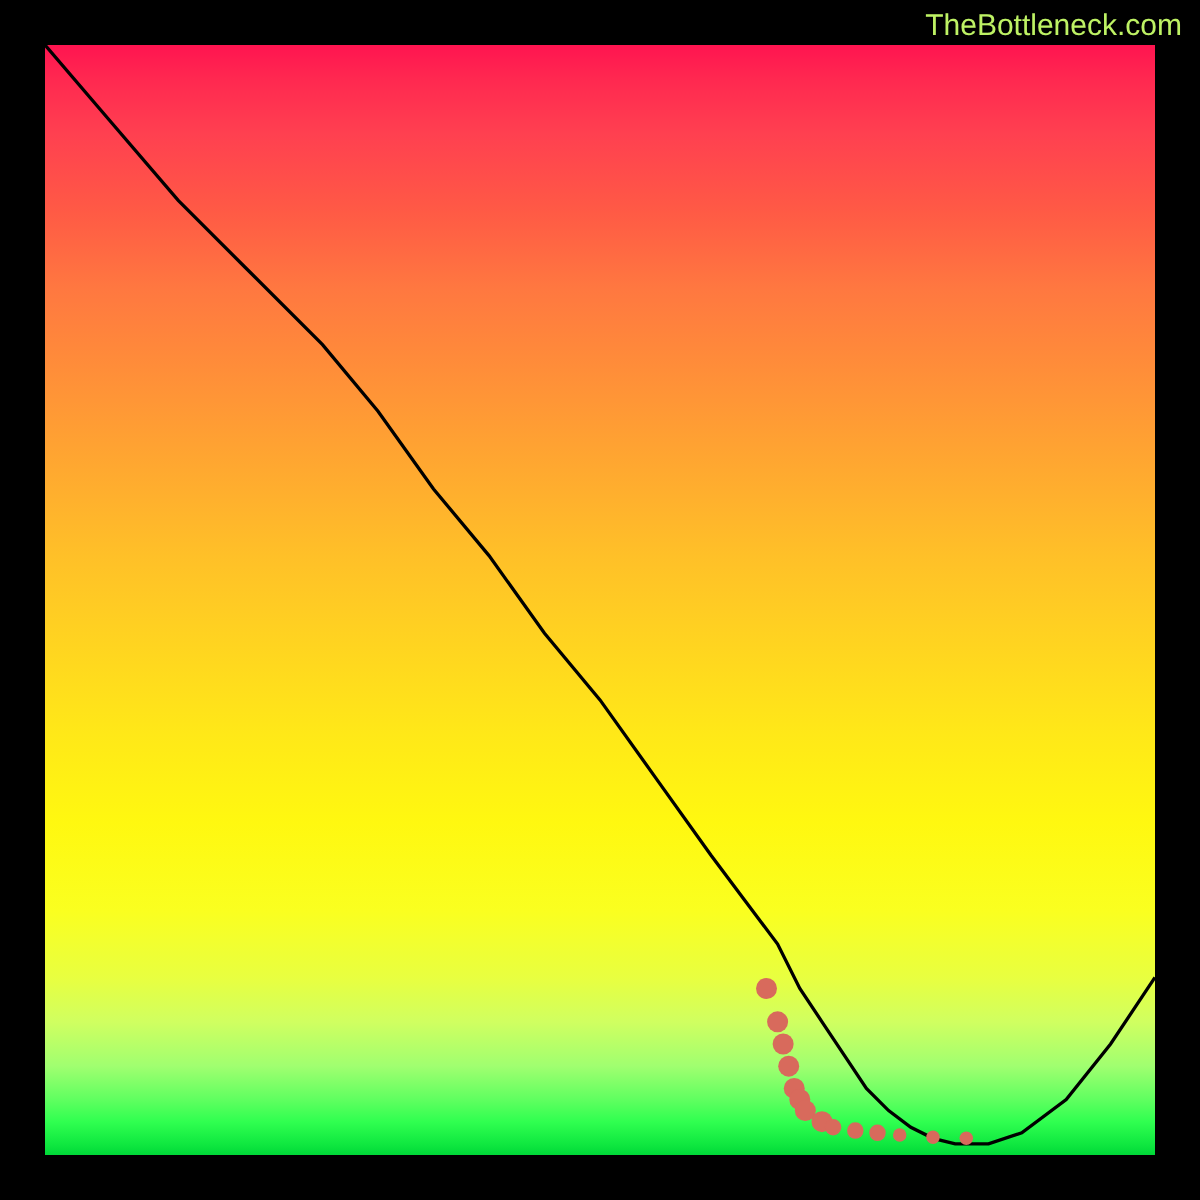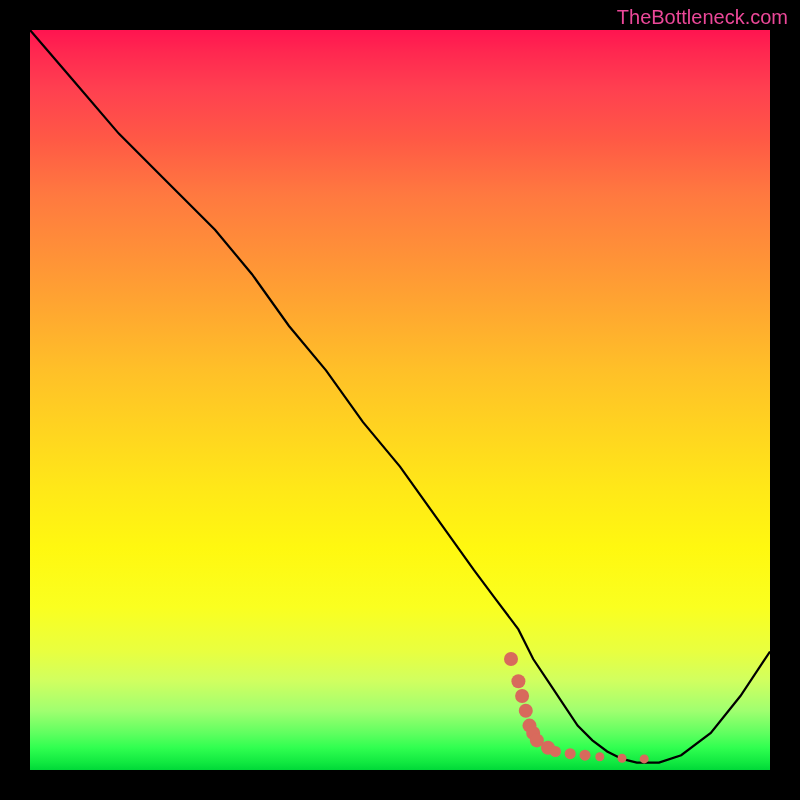--- a/index.html
+++ b/index.html
@@ -7,21 +7,21 @@
     width: 800px;
     height: 800px;
     background: #000;
     position: relative;
     font-family: Arial, sans-serif;
   }
   .watermark {
     position: absolute;
     top: 6px;
     right: 12px;
-    color: #ec4899;
+    color: #bef264;
     font-size: 20px;
     font-weight: normal;
     z-index: 10;
   }
   .plot-area {
     position: absolute;
     left: 30px;
     top: 30px;
     width: 740px;
     height: 740px;

